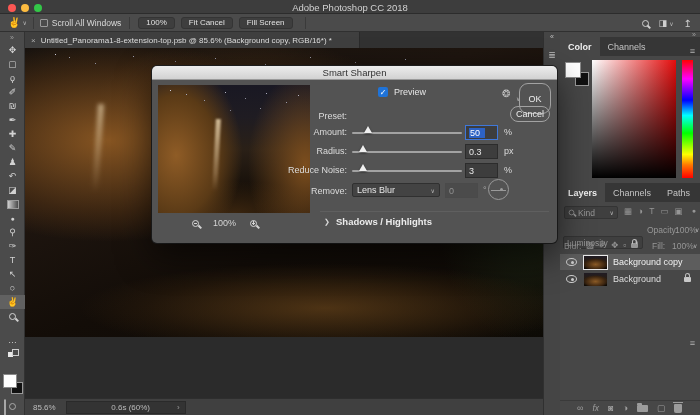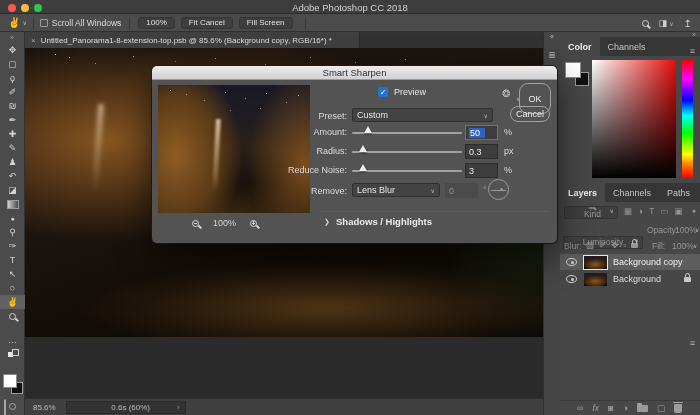--- a/index.html
+++ b/index.html
@@ -84,21 +84,21 @@
   
   .rightpanel { left:560px; top:32px; width:140px; height:383px; background:#474747; }
   .ptabs { position:absolute; left:0; width:140px; height:19px; background:#363636; display:flex; }
   .ptab { height:19px; display:flex; align-items:center; padding:0 8px; font-size:9px; color:#c4c4c4; }
   .ptab.on { background:#474747; color:#f0f0f0; font-weight:bold; }
   .pmenu { position:absolute; right:5px; top:4px; color:#b5b5b5; font-size:9px; }
   .satsq { position:absolute; background:linear-gradient(to top, #000, rgba(0,0,0,0)), linear-gradient(to right, #fff, #e40c0c); }
   .huebar { position:absolute; background:linear-gradient(180deg,#f00 0%,#f0f 16%,#00f 34%,#0ff 47%,#0f0 62%,#ff0 80%,#f70 89%,#f00 100%); }
   .small { font-size:8.5px; color:#969696; }
   .dd { background:#3f3f3f; border:1px solid #363030; border:1px solid #343434; border-radius:2px;
-    display:flex; align-items:center; padding:0 3px; position:relative;flex-direction:column; }
+    display:flex; align-items:center; padding:0 3px; position:relative; }
   .dd .chev { position:absolute; right:3px; }
   .eye { width:11px; height:8px; border:1px solid #cfcfcf; border-radius:50%; position:relative; }
   .eye::after { content:''; position:absolute; left:3.5px; top:2px; width:3px; height:3px; border-radius:50%; background:#cfcfcf; }
   .lthumb { width:23px; height:13px; background:
       radial-gradient(ellipse 14px 7px at 50% 65%, #8a5a26, #3a2410 70%, rgba(0,0,0,0) 90%),
       linear-gradient(180deg,#201c24 0%, #2a1d10 55%, #0e0905 100%); }
   .lthumb.sel { outline:1px solid #e8e8e8; }
   .mlock { width:7px; height:5px; background:#bdbdbd; border-radius:1px; position:relative; display:inline-block; }
   .mlock::before { content:''; position:absolute; left:1px; top:-4px; width:3px; height:4px;
     border:1px solid #bdbdbd; border-bottom:none; border-radius:3px 3px 0 0; }
@@ -379,24 +379,20 @@
           </span>
         <span style="font-size:9px; color:#e6e6e6;">Preview</span>
       </div>
       <span class="abs" style="left:350px; top:8px; font-size:10px; color:#c8c8c8;">❂</span>
       <span class="abs chev" style="left:362px; top:15px;">∨</span>
 
       <button class="pill" style="right:6px; top:3px; width:32px; height:31px;">OK</button>
       <button class="pill" style="right:7px; top:26px; width:40px; height:16px;">Cancel</button>
 
       <span class="dlabel" style="top:31px;">Preset:</span>
-      <div class="ddlg" style="left:200px; top:28px; width:141px;">
-        <span>Custom</span>
-        <span class="chev">∨</span>
-      </div>
 
       <span class="dlabel" style="top:47px;">Amount:</span>
       <div class="track" style="top:52px;">
           <span class="thumb" style="left:12px;"></span>
         </div>
       <div class="vbox focus" style="left:313px; top:45px;">
           <b>50</b>
         </div>
       <span class="dunit" style="left:352px; top:47px;">%</span>
 

